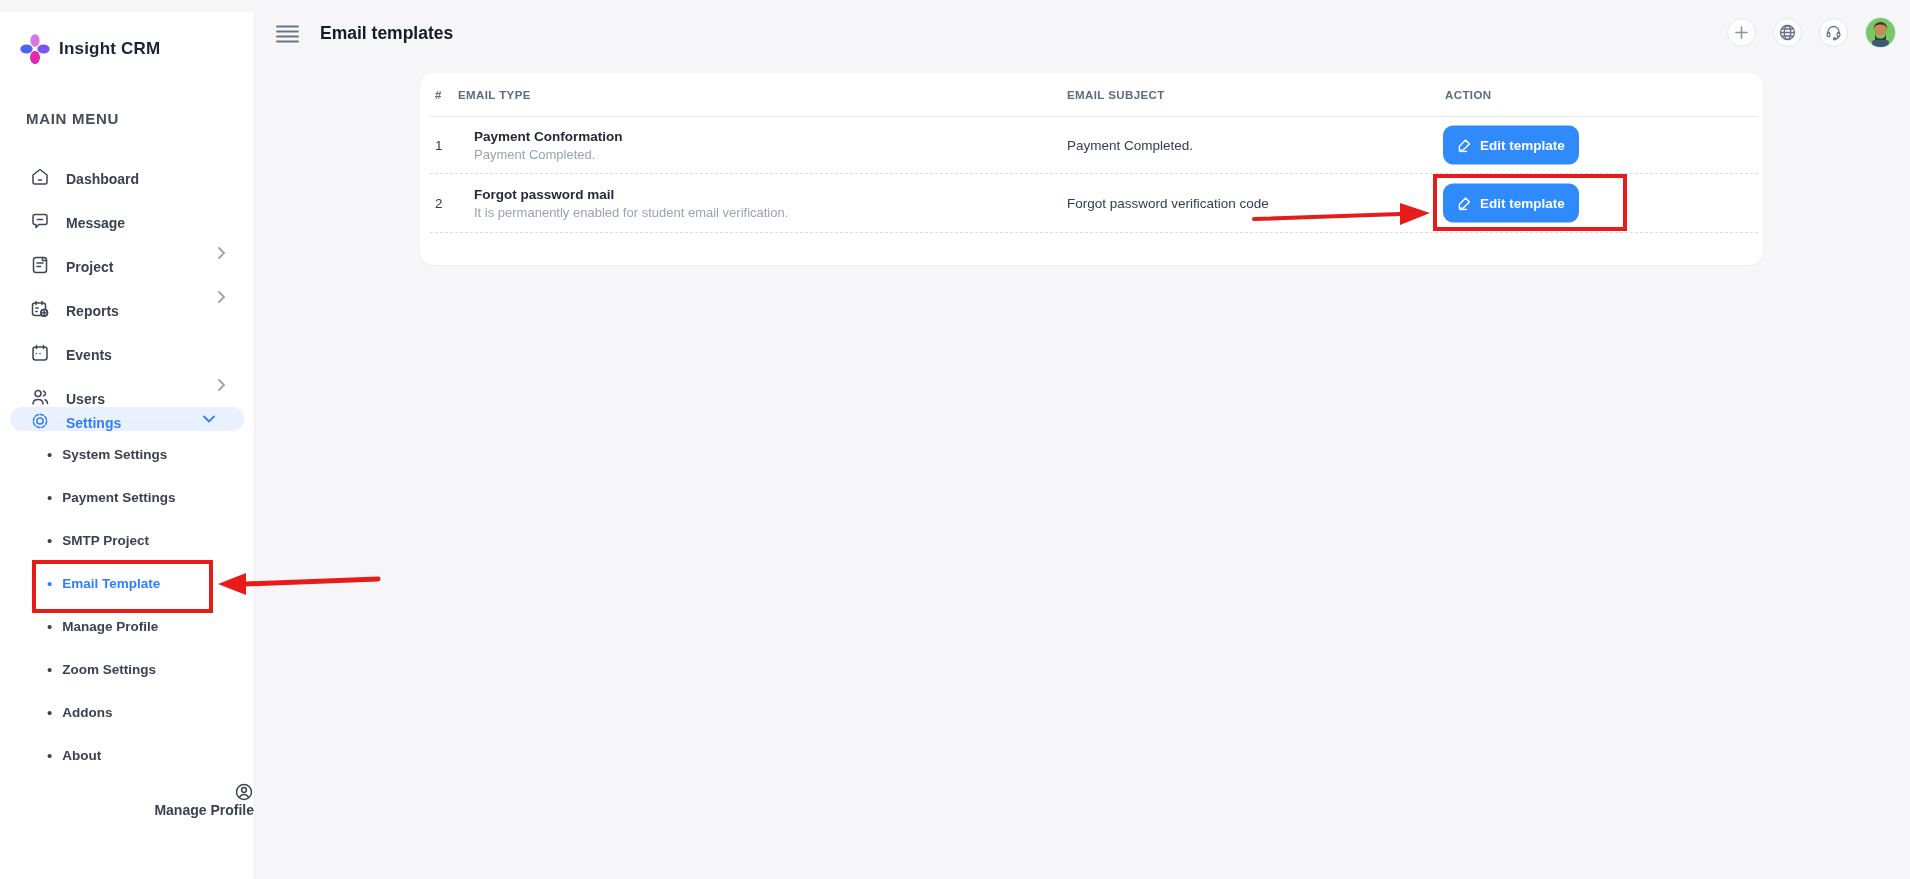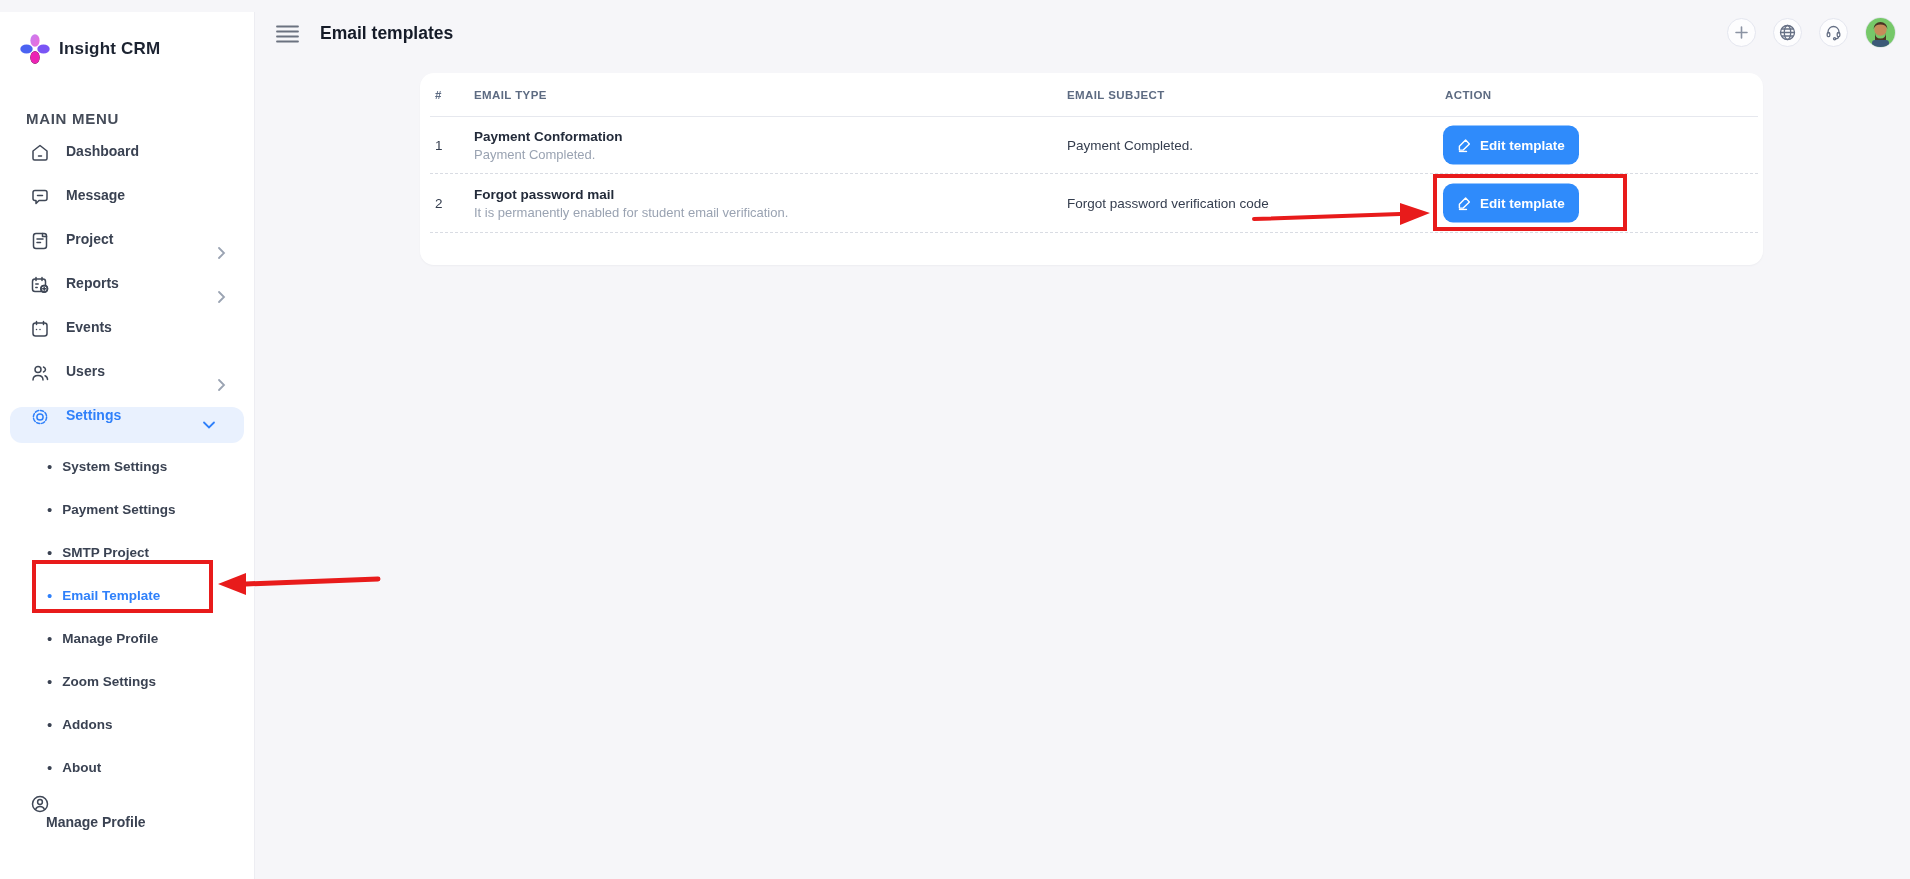--- a/index.html
+++ b/index.html
@@ -18,28 +18,28 @@
   }
   .logo-row { display:flex; align-items:center; padding:22px 0 0 20px; }
   .logo-mark { width:30px; height:30px; }
   .logo-text { margin-left:9px; font-size:17px; font-weight:700; color:#1c2331; letter-spacing:.2px; }
   .section-label {
     margin:46px 0 0 26px; font-size:15px; font-weight:700;
     color:#454c59; letter-spacing:.7px;
   }
   .menu { margin-top:16px; }
   .menu-item {
-    position:relative; display:flex; align-items:flex-start;
+    position:relative; display:flex; align-items:flex-end;
     height:44px; padding-left:30px; cursor:pointer;
   }
   .menu-item .mi-icon { width:20px; height:20px; flex:0 0 20px; }
   .menu-item .mi-label { margin-left:16px; font-size:14px; font-weight:600; color:#3a4252; }
   .menu-item .chev { position:absolute; right:28px; top:50%; transform:translateY(-50%); }
   .menu-item.active {
-    margin:0 10px; padding-left:20px; height:36px; border-radius:12px;
+    margin:0 10px; padding-left:20px; height:24px; border-radius:12px;
     background:#e9f1fe;
   }
   .menu-item.active .mi-label { color:#2f80fa; }
   .submenu { margin-top:2px; }
   .sub-item {
     position:relative; display:flex; align-items:center; height:43px;
     padding-left:47px; cursor:pointer;
   }
   .sub-item .bullet { font-size:15px; color:#3a4252; line-height:1; }
   .sub-item .sub-label { margin-left:10px; font-size:13.5px; font-weight:600; color:#3a4252; }
@@ -57,21 +57,21 @@
     border:1px solid #e4e6ef; display:flex; align-items:center; justify-content:center; cursor:pointer;
   }
   .avatar { width:31px; height:31px; border-radius:50%; overflow:hidden; cursor:pointer; border:1px solid #dfe3ea; }
   
   .card {
     position:absolute; left:420px; top:73px; width:1343px; height:192px;
     background:#ffffff; border-radius:14px; box-shadow:0 1px 2px rgba(16,24,40,.04);
   }
   .th { position:absolute; top:16px; font-size:11.5px; font-weight:700; color:#5d6b82; letter-spacing:.4px; }
   .th-num { left:15px; }
-  .th-type { left:54px; }
+  .th-type { left:38px; }
   .th-subject { left:647px; }
   .th-action { left:1025px; }
   .head-line { position:absolute; left:10px; top:43px; width:1328px; height:0; border-top:1px solid #e6e8ee; }
   .dash-line { position:absolute; left:10px; width:1328px; height:0; border-top:1px dashed #d9dce3; }
   .dash-1 { top:100px; } .dash-2 { top:159px; }
   .row { position:absolute; left:0; width:100%; }
   .row-1 { top:44px; height:56px; } .row-2 { top:100px; height:59px; }
   .cell-num { position:absolute; left:15px; top:50%; transform:translateY(-50%); font-size:13.5px; color:#333c4d; }
   .cell-type { position:absolute; left:54px; top:50%; transform:translateY(-50%); }
   .type-title { font-size:13.5px; font-weight:700; color:#232b3a; }

